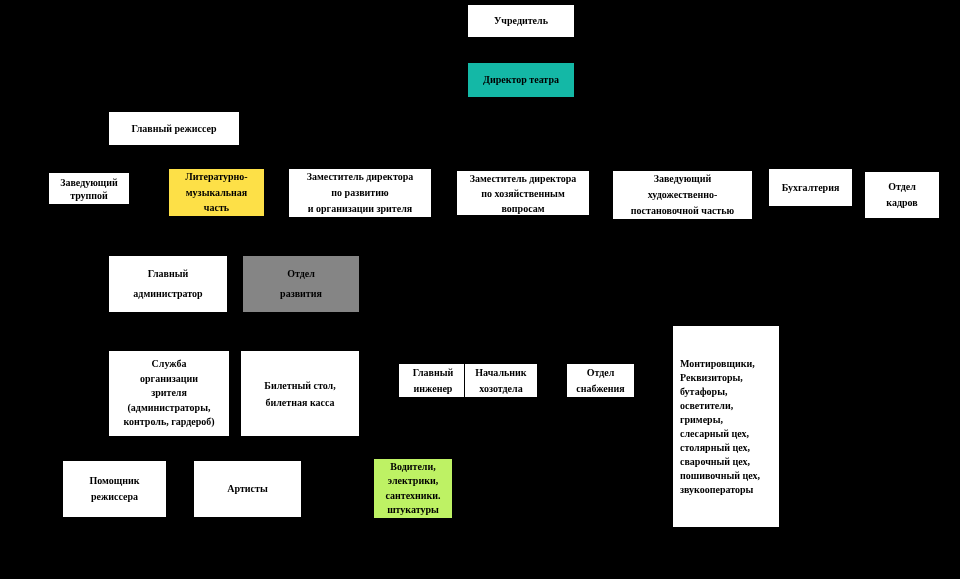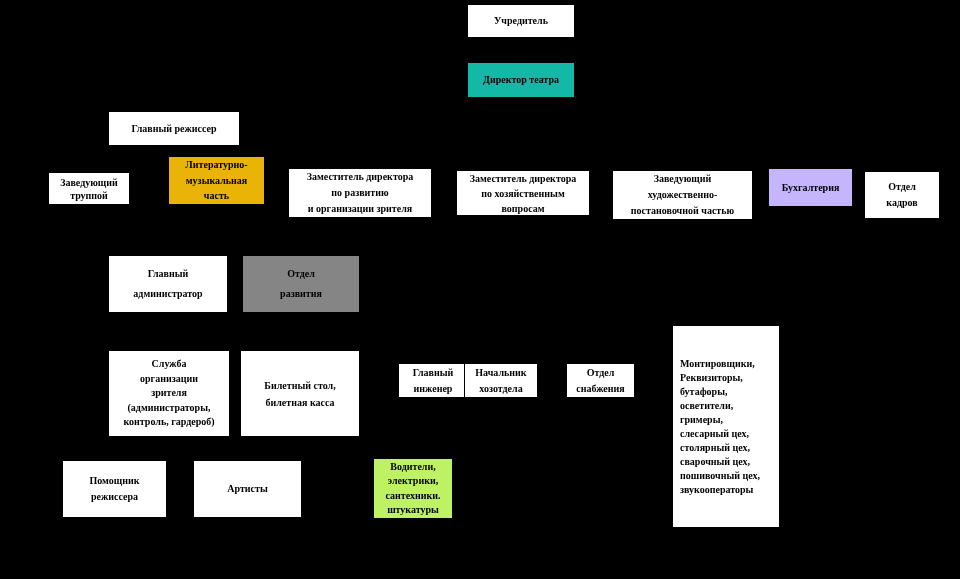--- a/index.html
+++ b/index.html
@@ -38,33 +38,33 @@
 </style>
 </head>
 <body>
 
 <div class="canvas" style="width: 960px; height: 579px; background: rgb(0, 0, 0);">
     <div class="node" style="left: 467px; top: 4px; width: 108px; height: 34px; background: rgb(255, 255, 255);">Учредитель</div>
     <div class="node" style="left: 467px; top: 62px; width: 108px; height: 36px; background: #14b8a6;">Директор театра</div>
     <div class="node" style="left: 108px; top: 111px; width: 132px; height: 35px; background: rgb(255, 255, 255);">Главный режиссер</div>
     <div class="node" style="left: 48px; top: 172px; width: 82px; height: 33px; background: rgb(255, 255, 255); line-height: 1.3;">Заведующий
 труппой</div>
-    <div class="node" style="left: 168px; top: 156px; width: 97px; height: 49px; background: #eab308; line-height: 1.55;">Литературно-
+    <div class="node" style="left: 168px; top: 168px; width: 97px; height: 49px; background: #fde047; line-height: 1.55;">Литературно-
 музыкальная
 часть</div>
     <div class="node" style="left: 288px; top: 168px; width: 144px; height: 50px; background: rgb(255, 255, 255); line-height: 1.6;">Заместитель директора
 по развитию
 и организации зрителя</div>
     <div class="node" style="left: 456px; top: 170px; width: 134px; height: 46px; background: rgb(255, 255, 255); line-height: 1.5;">Заместитель директора
 по хозяйственным
 вопросам</div>
     <div class="node" style="left: 612px; top: 170px; width: 141px; height: 50px; background: rgb(255, 255, 255); line-height: 1.6;">Заведующий
 художественно-
 постановочной частью</div>
-    <div class="node" style="left: 768px; top: 168px; width: 85px; height: 39px; background: #c4b5fd;">Бухгалтерия</div>
+    <div class="node" style="left: 768px; top: 168px; width: 85px; height: 39px; background: #ffffff;">Бухгалтерия</div>
     <div class="node" style="left: 864px; top: 171px; width: 76px; height: 48px; background: rgb(255, 255, 255);">Отдел
 кадров</div>
     <div class="node" style="left: 108px; top: 255px; width: 120px; height: 58px; background: rgb(255, 255, 255); line-height: 2;">Главный
 администратор</div>
     <div class="node" style="left: 242px; top: 255px; width: 118px; height: 58px; background: rgb(133, 133, 133); line-height: 2;">Отдел
 развития</div>
     <div class="node" style="left: 240px; top: 350px; width: 120px; height: 87px; background: rgb(255, 255, 255); line-height: 1.7;">Билетный стол,
 билетная касса</div>
     <div class="node" style="left: 108px; top: 350px; width: 122px; height: 87px; background: rgb(255, 255, 255); line-height: 1.45;">Служба
 организации

